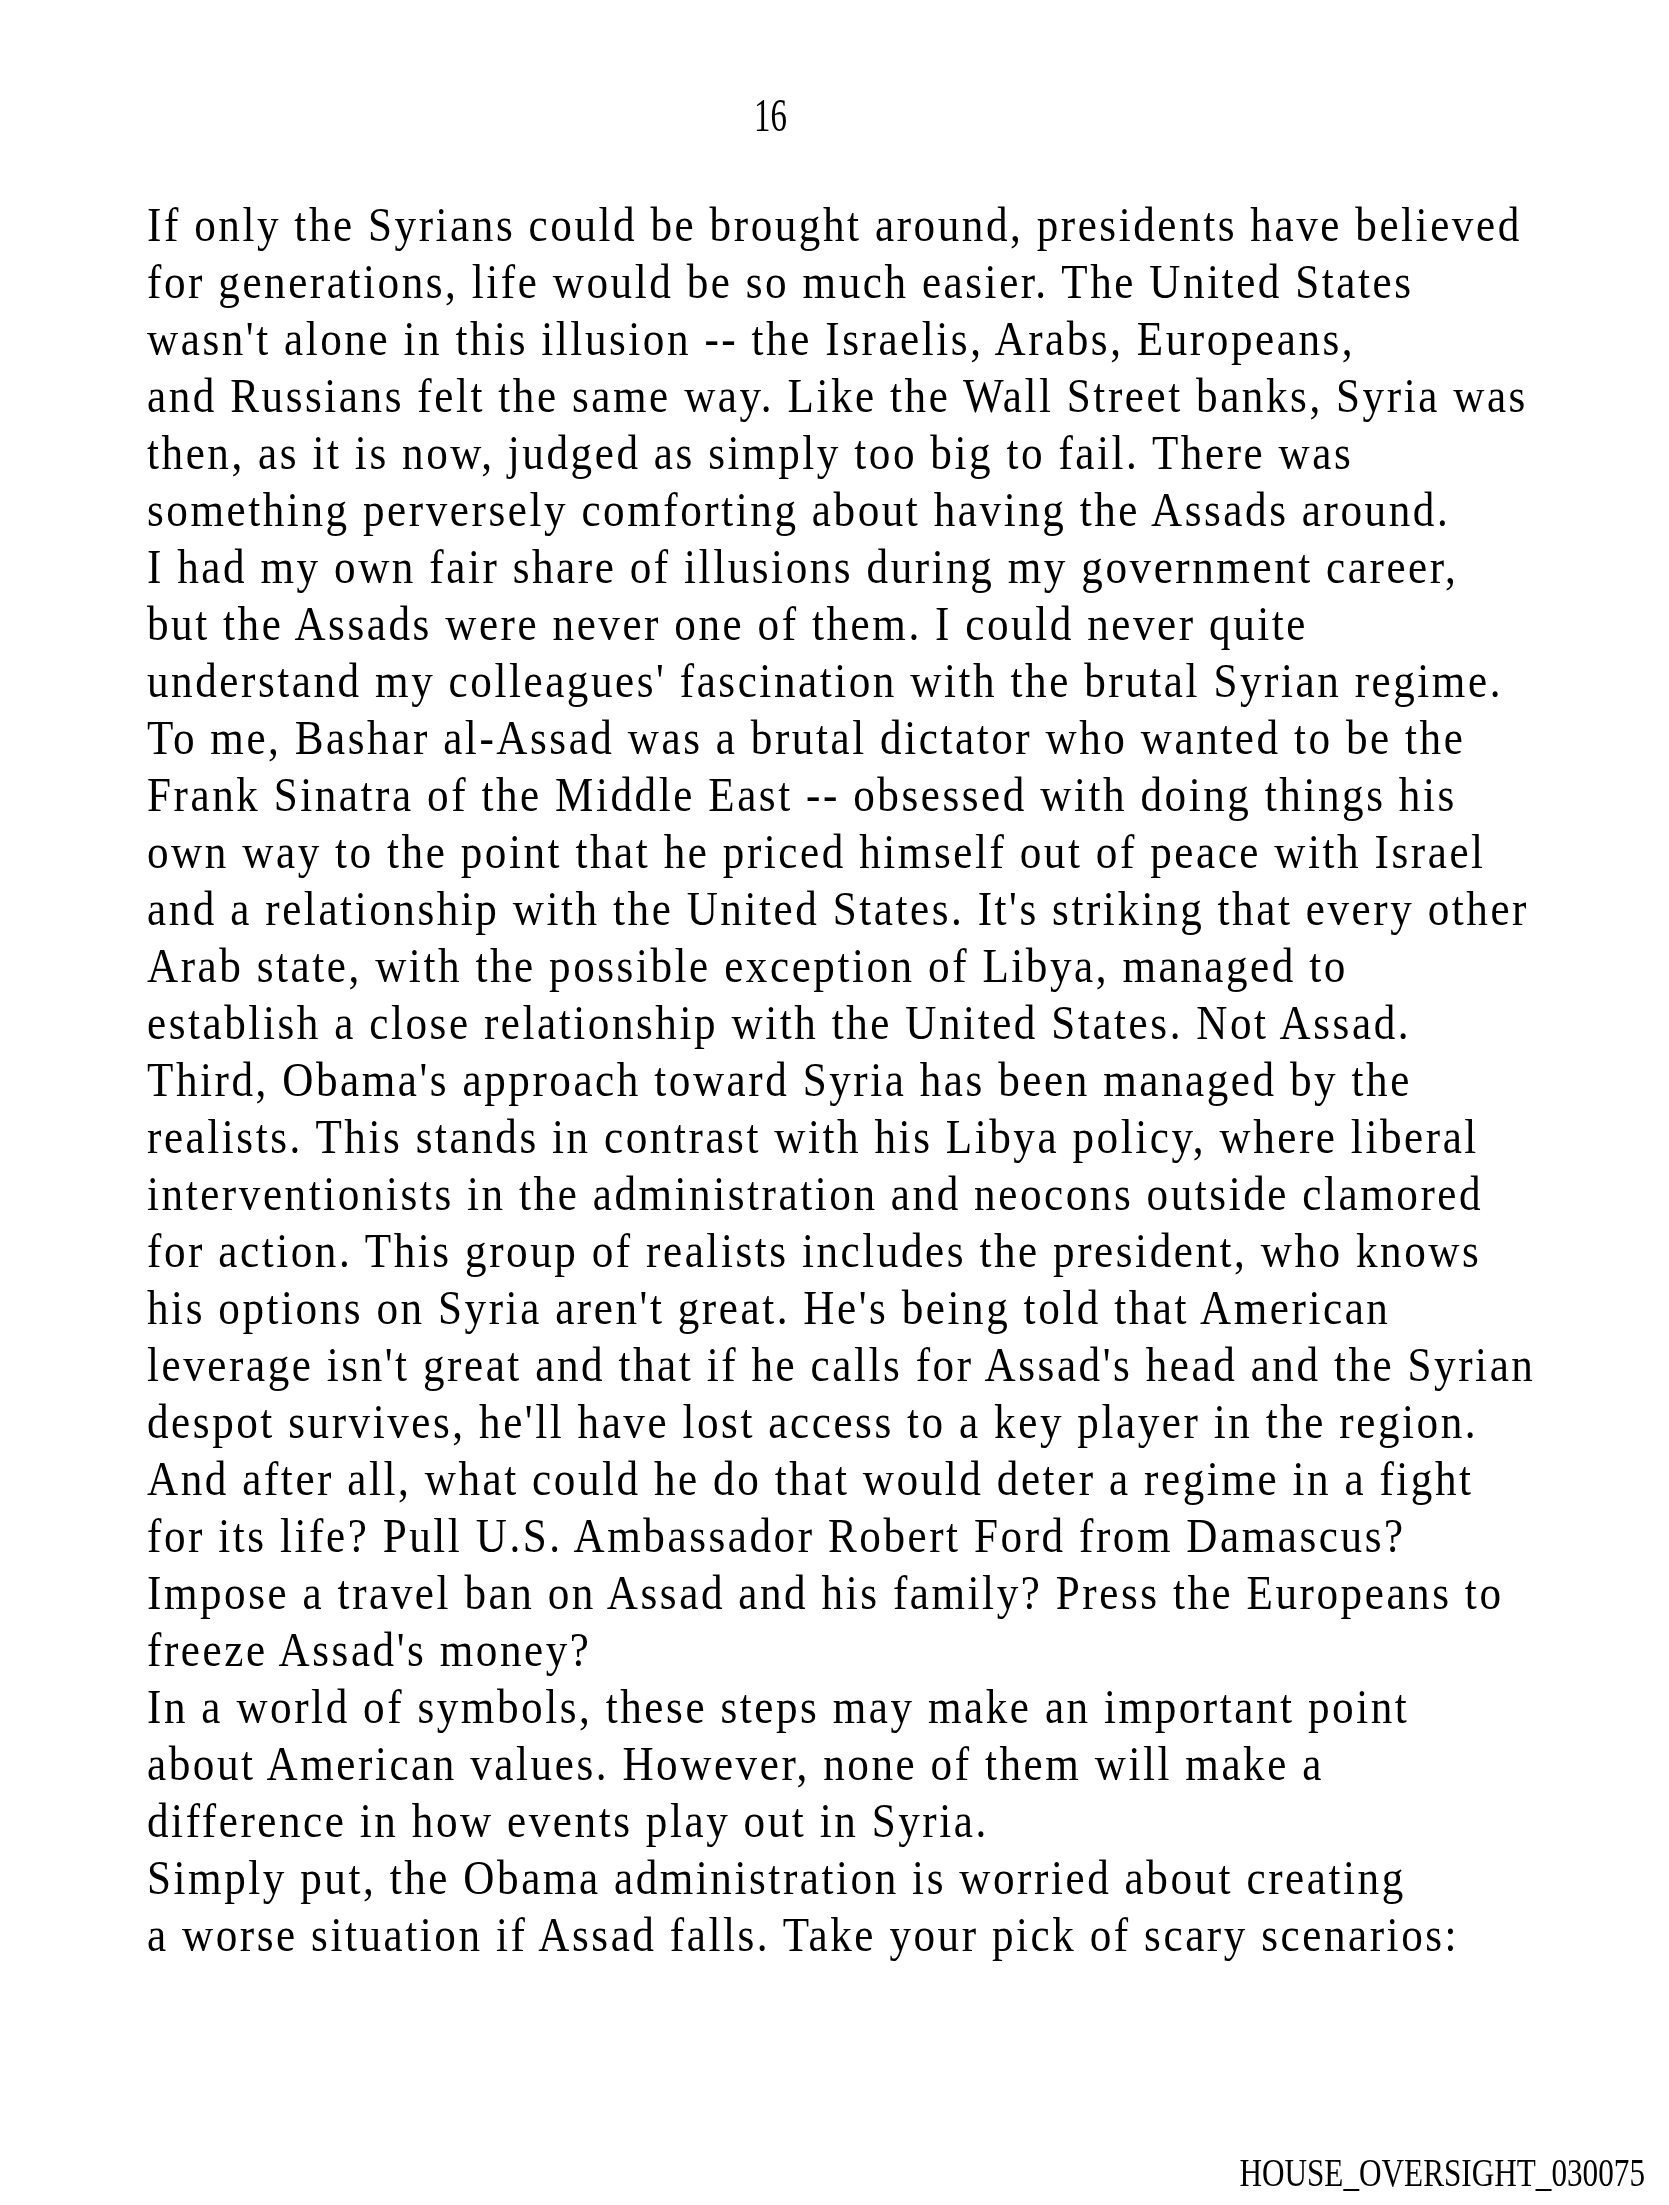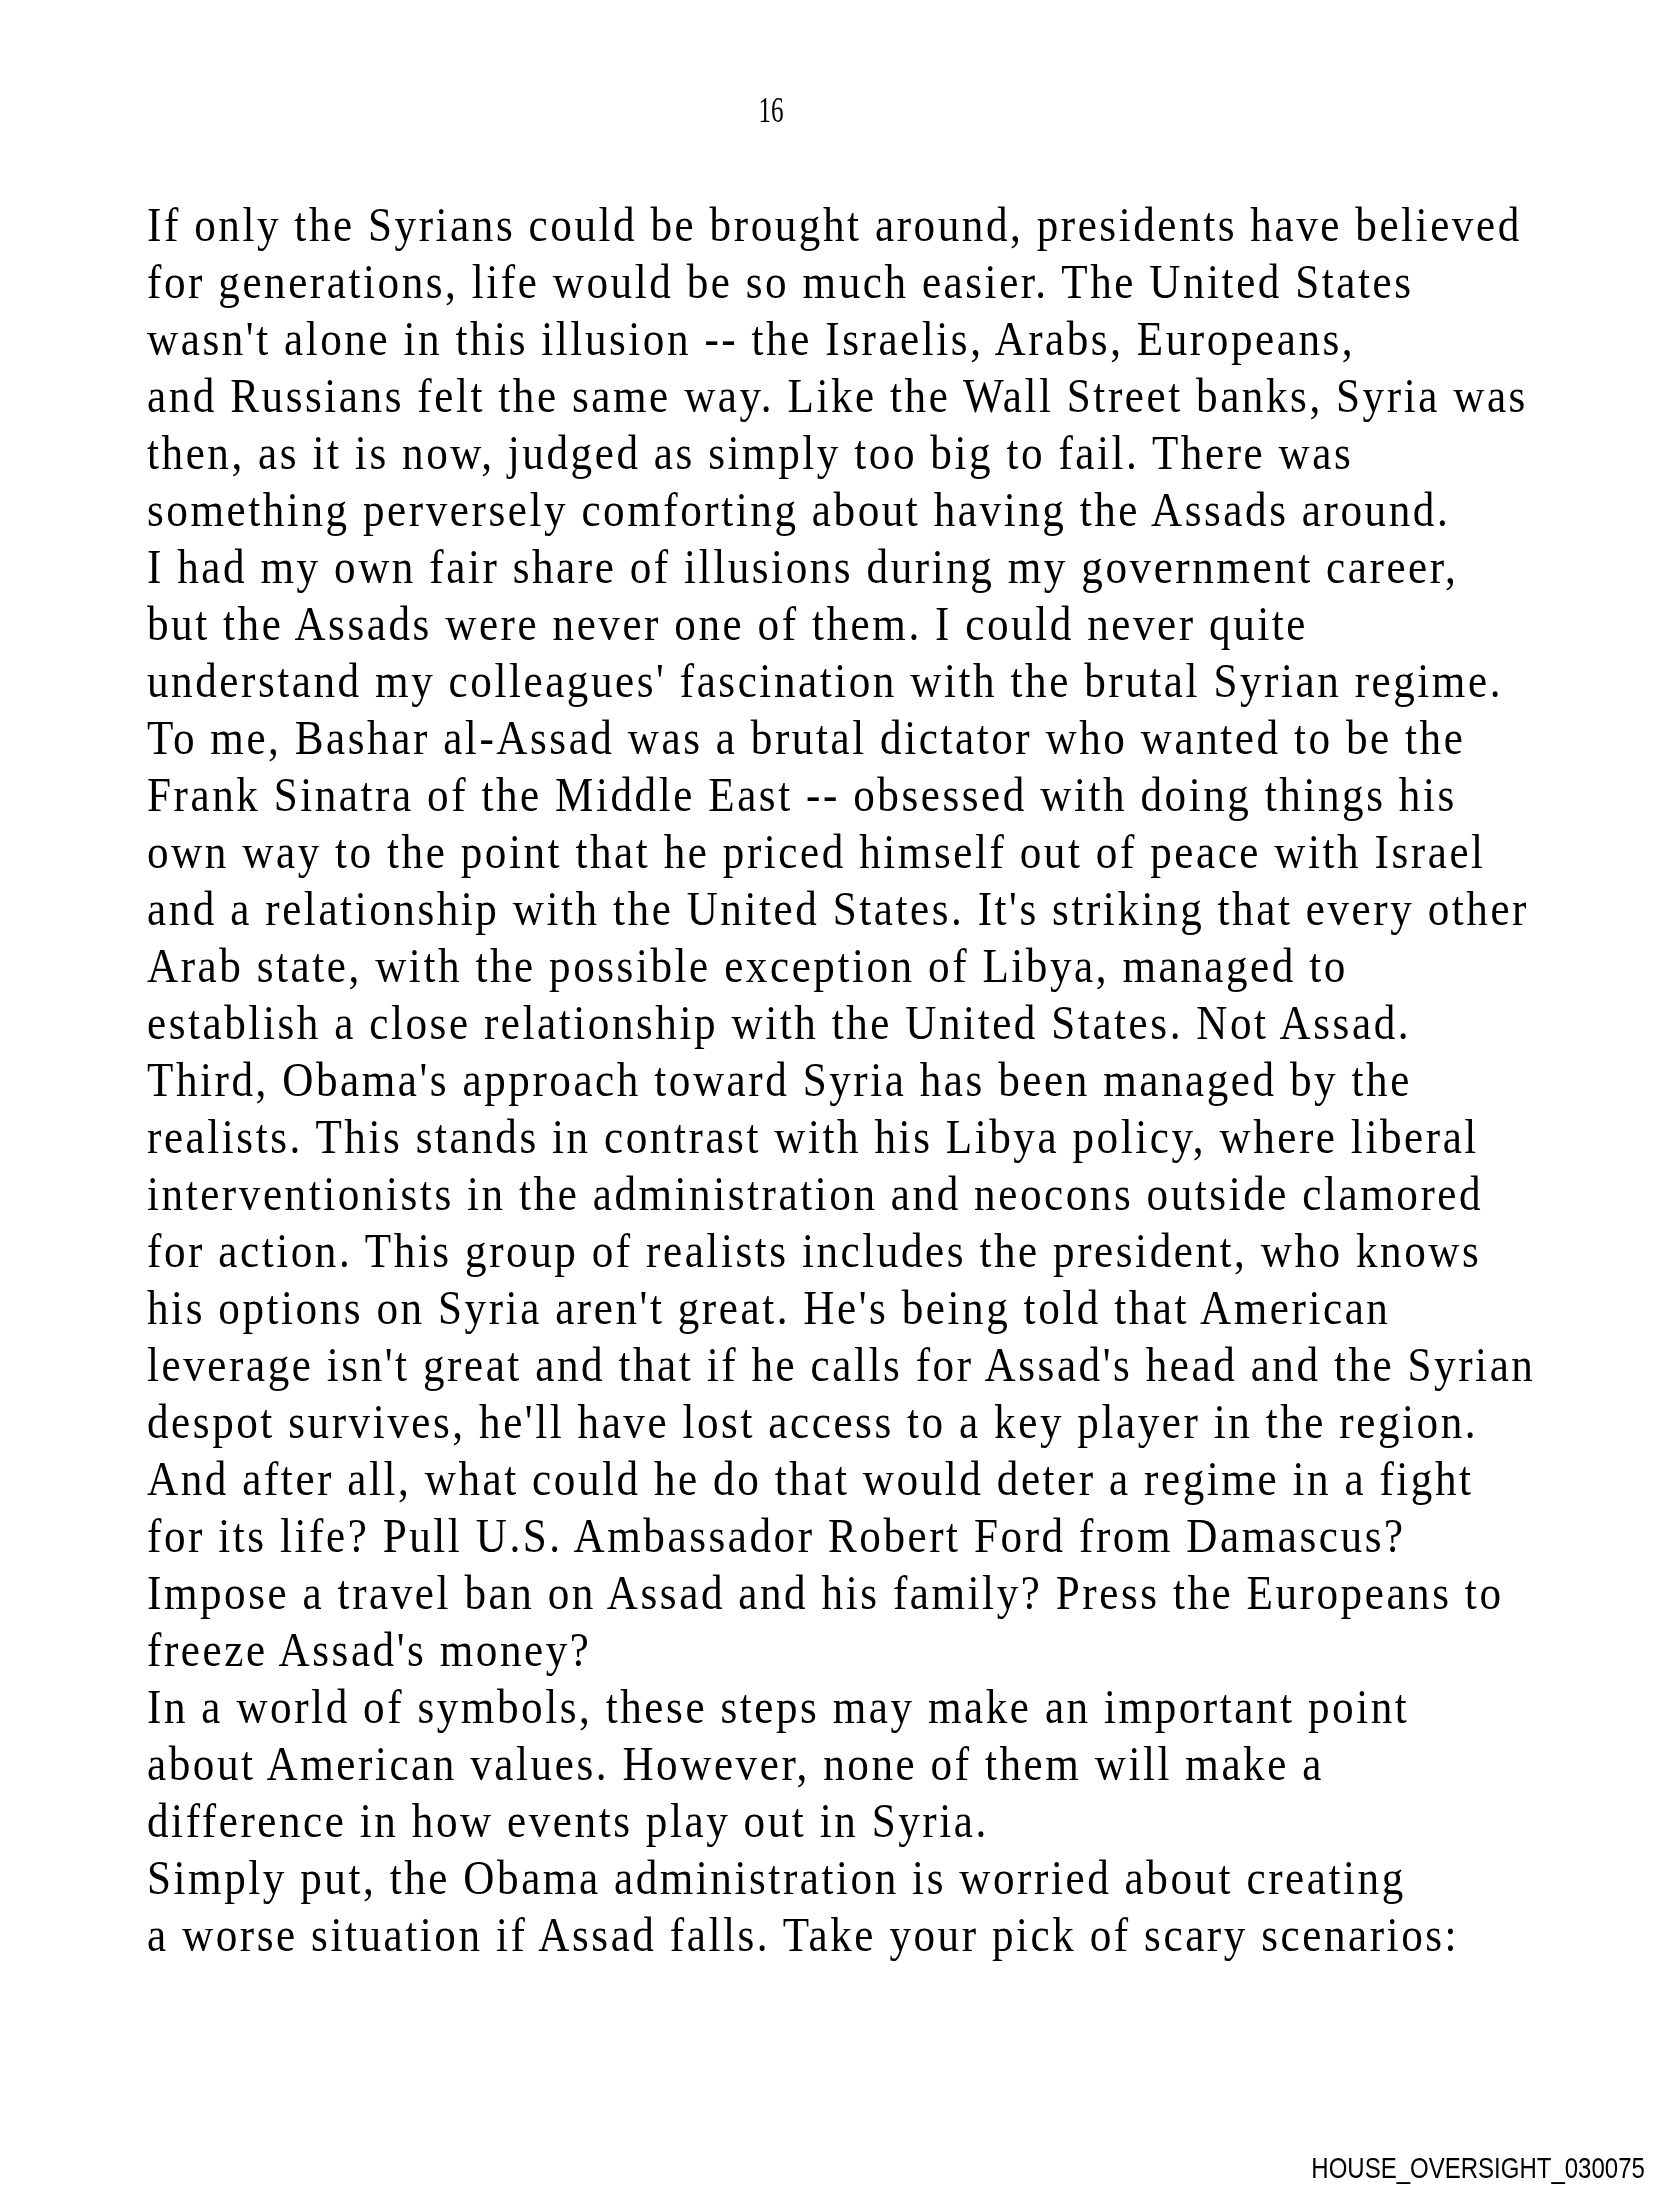--- a/index.html
+++ b/index.html
@@ -15,21 +15,21 @@
     overflow: hidden;
     font-family: "Liberation Serif", "DejaVu Serif", serif;
     color: #000000;
   }
   .page-number-row {
     position: absolute;
     top: 92px;
     left: 0;
     width: 1541px;
     text-align: center;
-    font-size: 36px;
+    font-size: 47px;
     line-height: 1;
   }
   .page-number-row .num {
     display: inline-block;
     transform: scaleX(0.70);
     transform-origin: center top;
   }
   .body-text {
     position: absolute;
     left: 147px;
@@ -42,22 +42,22 @@
     transform-origin: left top;
   }
   .body-text .line {
     white-space: nowrap;
     height: 57px;
   }
   .bates-stamp {
     position: absolute;
     top: 2153px;
     right: 24px;
-    font-family: Liberation Sans, sans-serif;
-    font-size: 30px;
+    font-family: Liberation Serif, serif;
+    font-size: 39px;
     line-height: 1;
     text-align: center;
   }
   .bates-stamp .stamp-text {
     display: inline-block;
     transform: scaleX(0.80);
     transform-origin: right top;
     white-space: nowrap;
   }
 </style>

